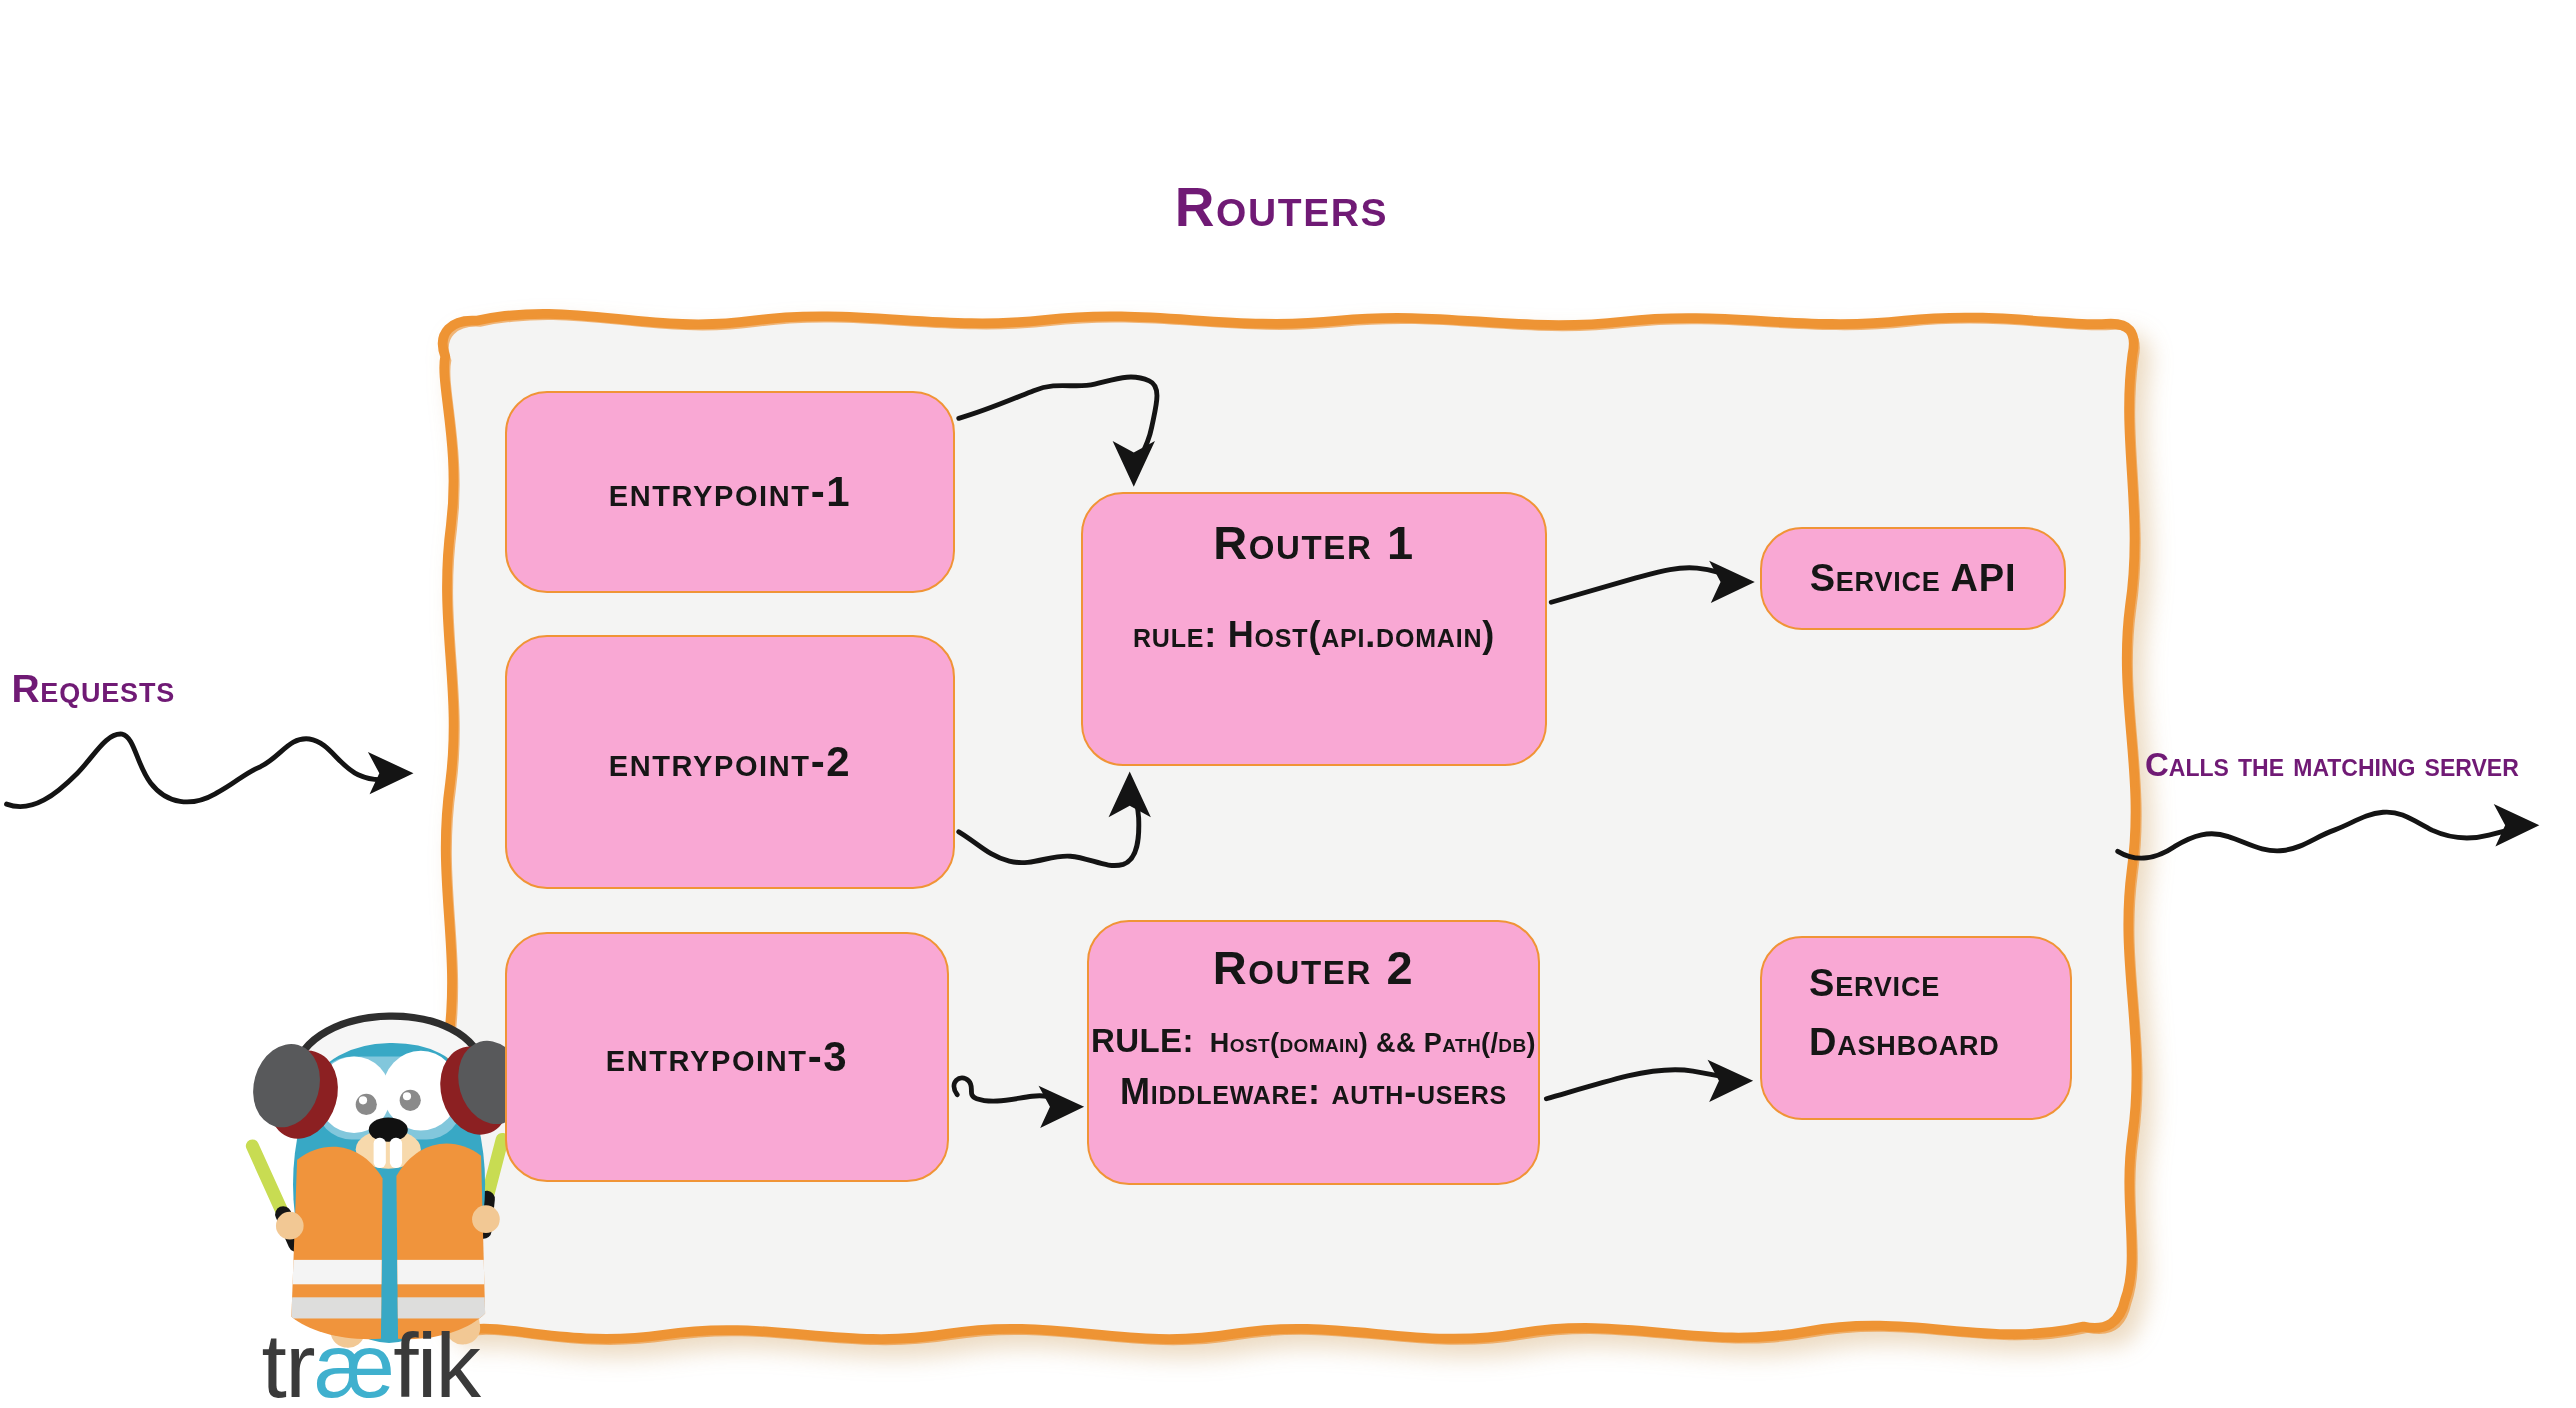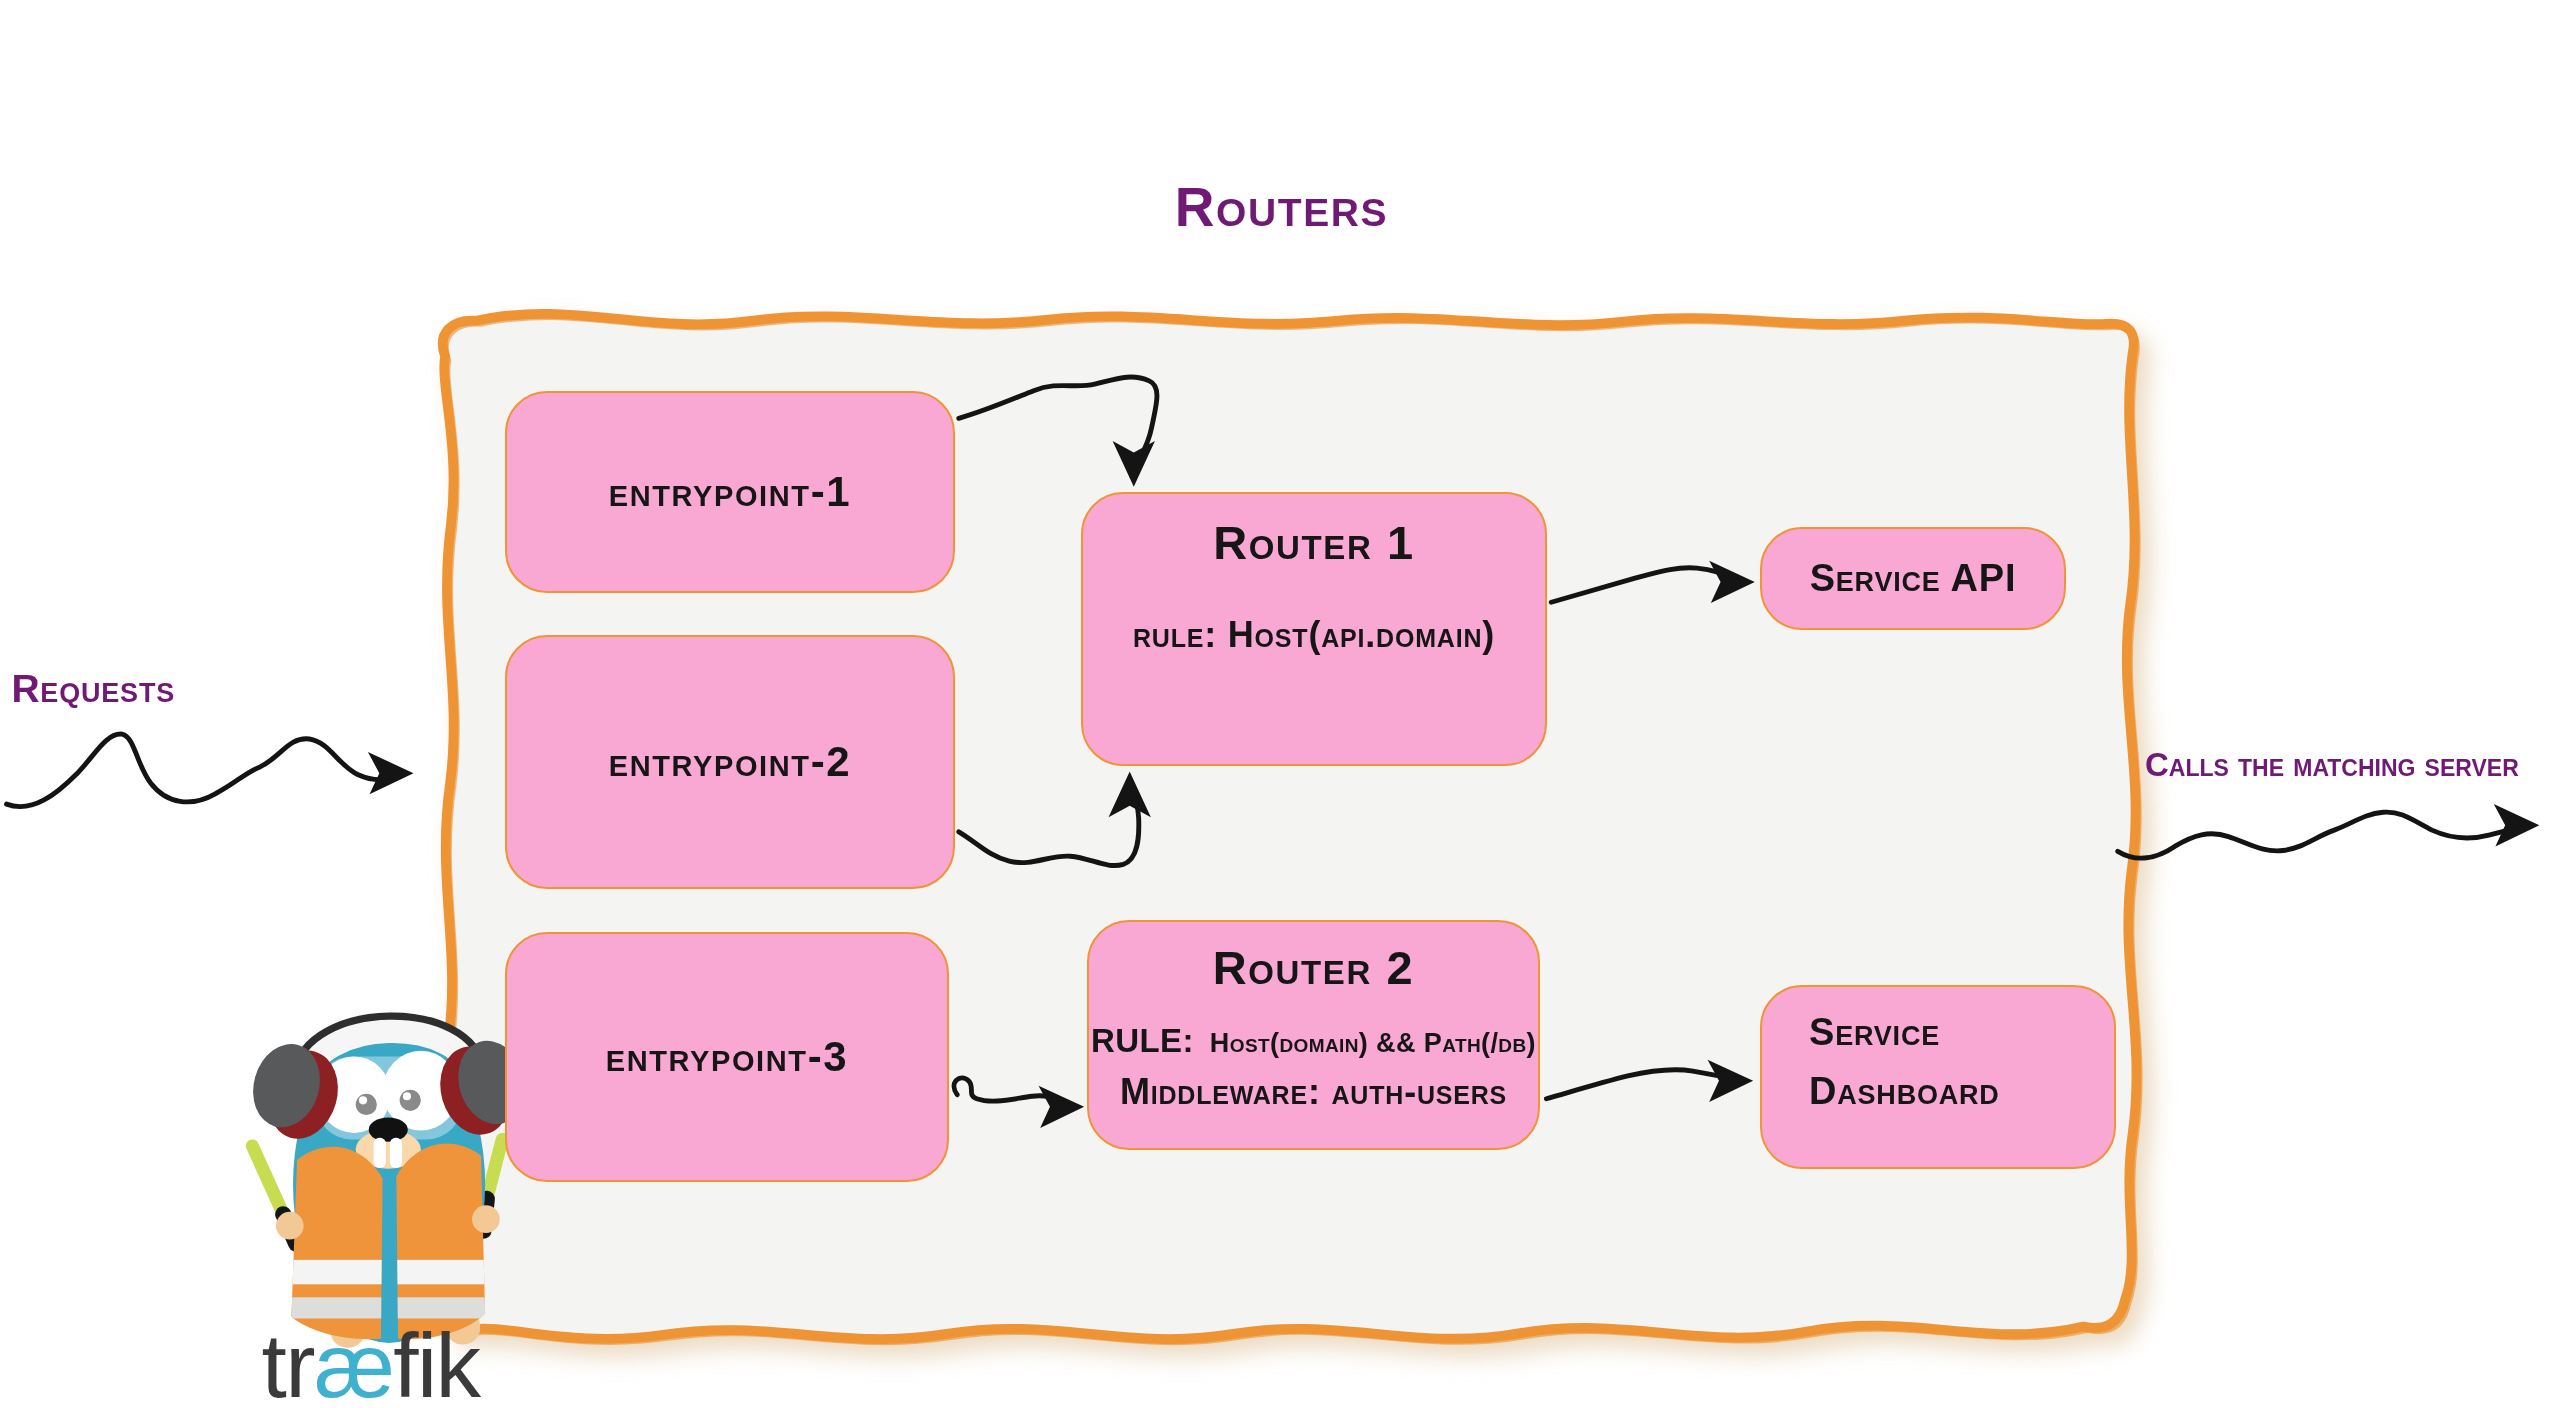--- a/index.html
+++ b/index.html
@@ -15,29 +15,29 @@
   .box{
     position:absolute;z-index:2;background:#f9a8d4;border:2.8px solid #F09436;
     border-radius:42px;box-sizing:border-box;
   }
   .ep{display:flex;align-items:center;justify-content:center;}
   .ep span{font-variant:small-caps;font-weight:600;font-size:42px;letter-spacing:1.6px;}
   .ep1{left:505px;top:391px;width:450px;height:202px;}
   .ep2{left:505px;top:635px;width:450px;height:254px;}
   .ep3{left:505px;top:932px;width:444px;height:250px;}
   .r1{left:1081px;top:492px;width:466px;height:274px;padding-top:21px;text-align:center;}
-  .r2{left:1087px;top:920px;width:453px;height:230px;padding-top:18px;text-align:center;}
+  .r2{left:1087px;top:920px;width:453px;height:265px;padding-top:18px;text-align:center;}
   .router-name{font-variant:small-caps;font-weight:600;font-size:47px;letter-spacing:1.6px;}
   .r1 .router-rule{margin-top:44px;font-variant:small-caps;font-weight:600;font-size:36px;letter-spacing:0.8px;}
   .r2 .router-rule{margin-top:27px;font-variant:small-caps;font-weight:600;font-size:27px;letter-spacing:0.4px;}
   .r2 .rule-prefix{font-size:33px;margin-right:8.1px;}
   .r2 .router-mw{margin-top:11.4px;font-variant:small-caps;font-weight:600;font-size:36px;letter-spacing:0.8px;}
   .svc{left:1760px;top:527px;width:306px;height:103px;display:flex;align-items:center;justify-content:center;}
   .svc span{font-variant:small-caps;font-weight:600;font-size:38px;letter-spacing:0.8px;}
-  .svc2{left:1760px;top:985px;width:356px;height:184px;padding:16.3px 0 0 47px;}
+  .svc2{left:1760px;top:936px;width:312px;height:184px;padding:16.3px 0 0 47px;}
   .svc2 div{font-variant:small-caps;font-weight:600;font-size:38px;letter-spacing:0.8px;line-height:1.55;}
   .wordmark{position:absolute;z-index:4;left:179px;top:1320px;width:383px;text-align:center;
     font-size:91px;font-weight:400;letter-spacing:-1.6px;color:#3a3a3a;line-height:1;}
   .wordmark .ae{color:#3FB0CE;}
 </style>
 </head>
 <body>
 
 <div class="stage">
 

